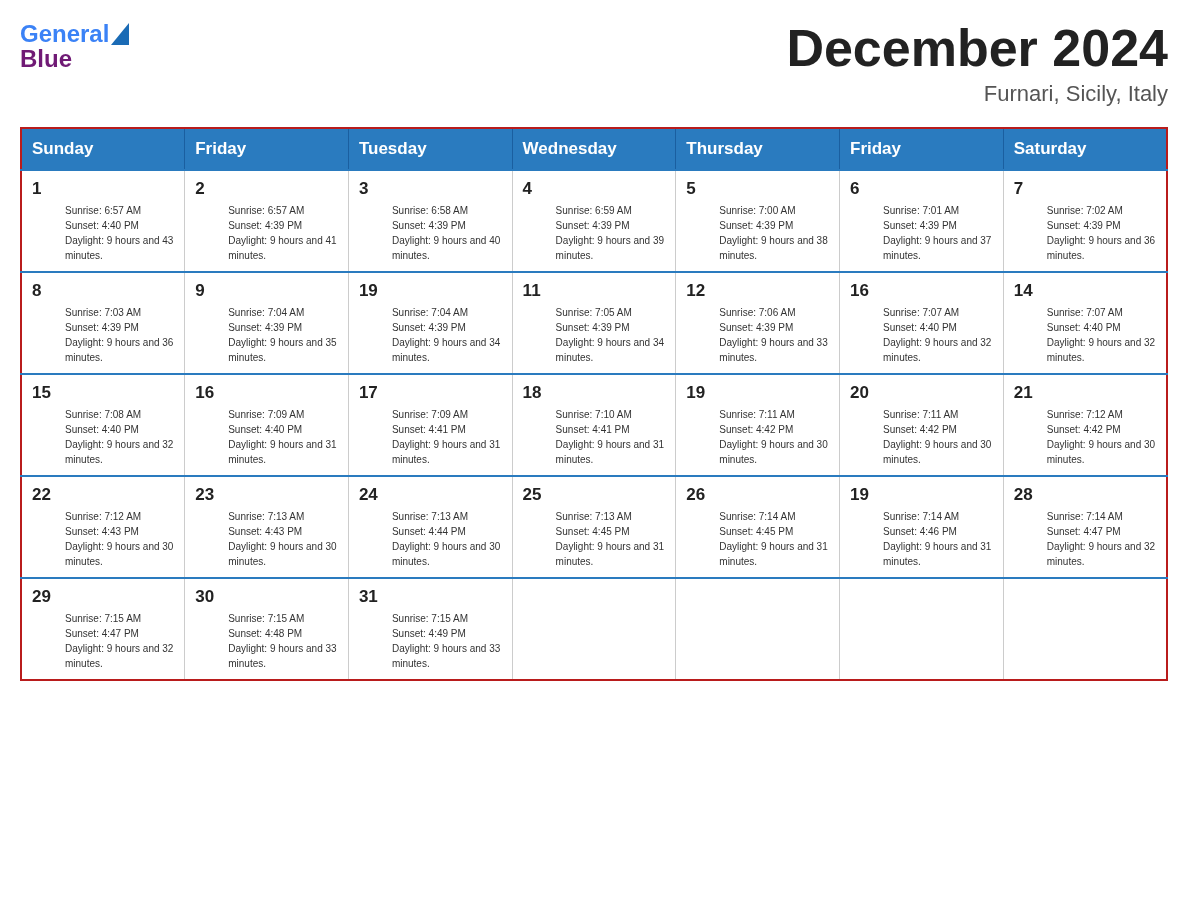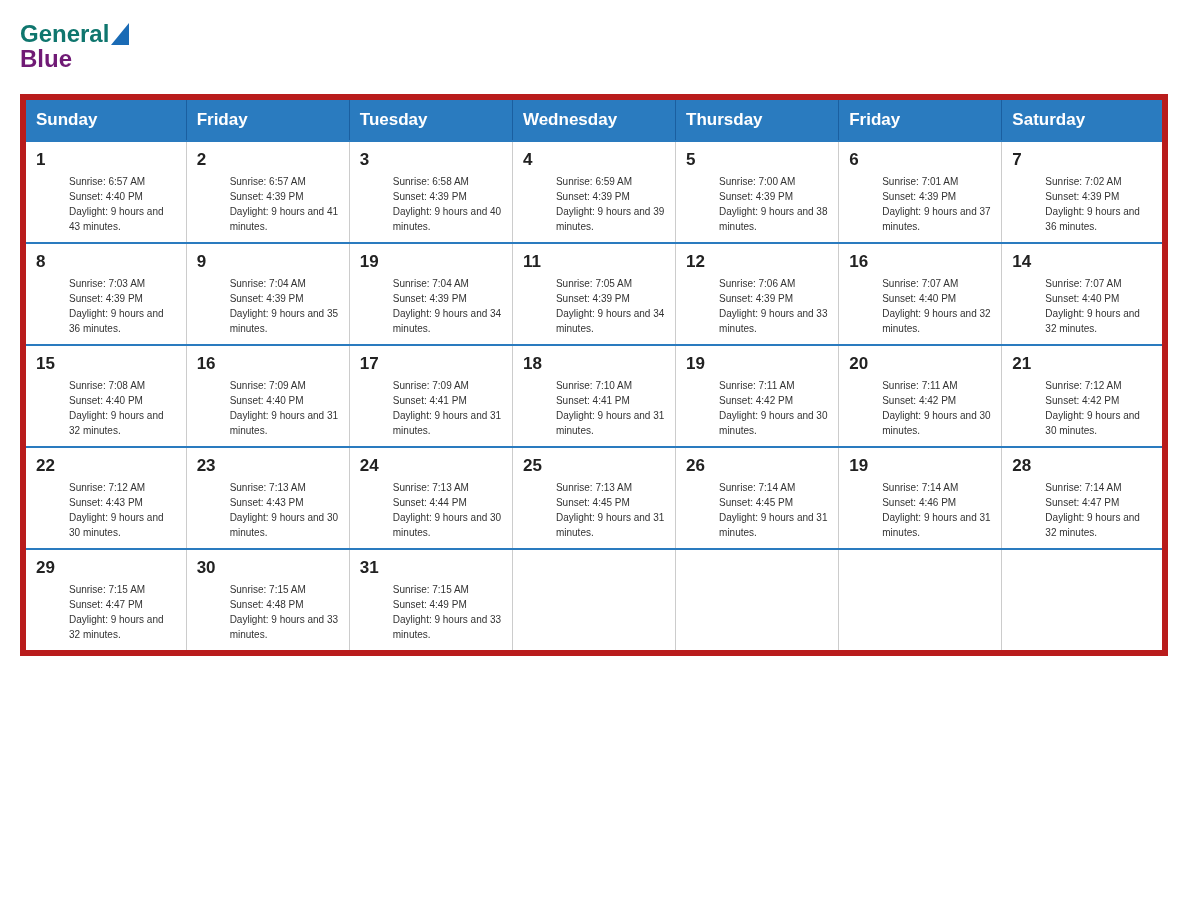--- a/index.html
+++ b/index.html
@@ -30,21 +30,21 @@
       line-height: 1.1;
     }
     .location {
       font-size: 22px;
       color: #555;
       margin-top: 4px;
     }
     .calendar {
       width: 100%;
       border-collapse: collapse;
-      border: 6px solid #b91c1c;
+      border: 2px solid #b91c1c;
       padding-left: 43px;
     }
     .calendar th {
       background-color: #2a7bbf;
       color: #fff;
       font-size: 17px;
       padding: 10px 10px;
       text-align: left;
       border: 1px solid #1a5fa0;
     }
@@ -74,29 +74,33 @@
       border-top: 2px solid #2a7bbf;
     }
   </style>
 </head>
 <body>
 
 <div class="header">
   <div class="logo">
     <div style="line-height:1.2">
       <div style="font-size:24px;color:#333;font-weight:bold;display:flex;align-items:center;">
-        <span style="color:#0f766e;font-weight:bold;">General</span>
+        <span style="color:#3b82f6;font-weight:bold;">General</span>
         <svg width="18" height="22" viewBox="0 0 18 22" style="margin:0 2px;vertical-align:middle;">
           <polygon points="0,22 18,22 18,0" fill="#1a6bb5"></polygon>
         </svg>
       </div>
       <div style="font-size:24px;color:#701a75;font-weight:bold;margin-top:-4px;">
         <span>Blue</span>
       </div>
     </div>
+  </div>
+  <div class="title-area">
+    <div class="month-title">December 2024</div>
+    <div class="location">Furnari, Sicily, Italy</div>
   </div>
 </div>
 
 <table class="calendar">
   <thead>
     <tr>
     <th>Sunday</th>
         <th>Friday</th>
         <th>Tuesday</th>
         <th>Wednesday</th>

